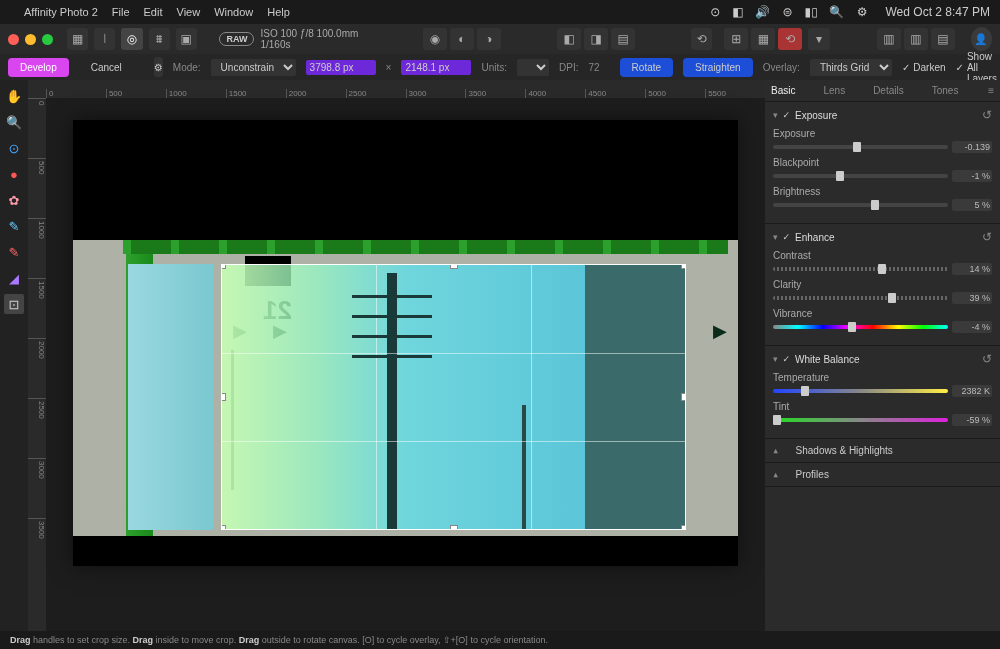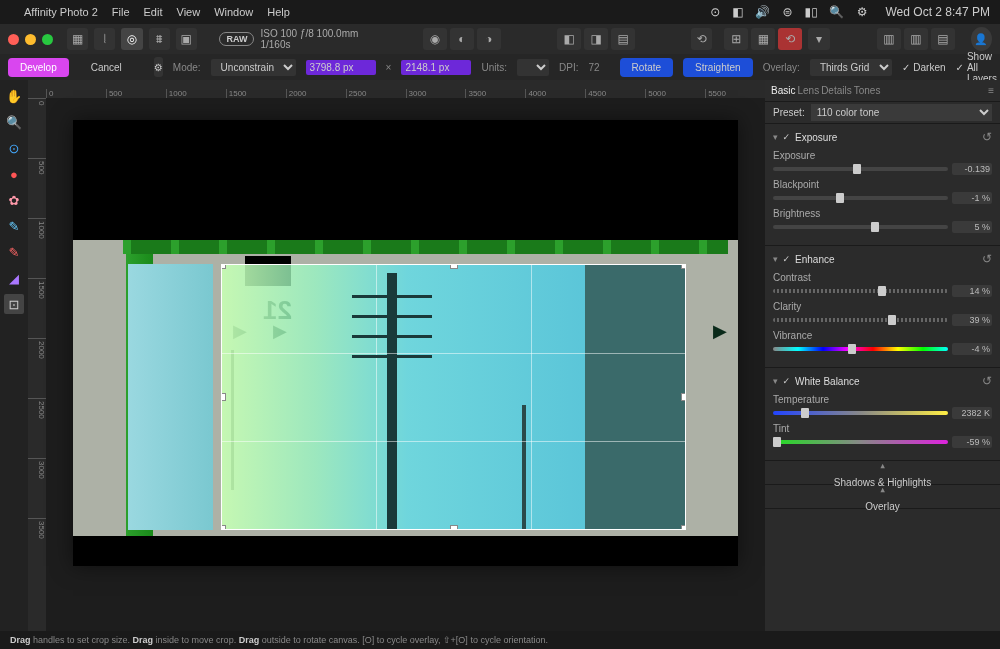--- a/index.html
+++ b/index.html
@@ -65,21 +65,21 @@
 .pole2 { position:absolute; left: 300px; top: 140px; bottom: 0; width: 4px; background: #2a4a4a;}
 .road { position:absolute; right:0; top:0; bottom:0; width: 100px; background: #3a6a6a;}
 .frame-left { position:absolute; top:144px; left:55px; width: 85px; height: 266px; background: linear-gradient(90deg, #9ad8e0, #7ac8d0);}
 .frame-num { position:absolute; top: 175px; left: 190px; font-size: 26px; font-weight: bold; color: #0a2a1a; transform: scaleX(-1); font-family: Arial;}
 .arrow-mark { position:absolute; top: 200px; font-size: 18px; color: #0a2a1a;}
 .black-vert { position:absolute; top: 230px; left: 158px; width: 3px; height: 140px; background: #0a1a0a;}
 .black-sq { position:absolute; top: 136px; left: 172px; width: 46px; height: 30px; background: #000;}
 
 
 .right-panel { width: 235px; background: #2b2b2b; display: flex; flex-direction: column; font-size: 10px; }
-.panel-tabs { display: flex; height: 22px; align-items: center; border-bottom: 1px solid #1a1a1a; padding: 0 6px; gap: 2px;}
+.panel-tabs { display: flex; height: 22px; align-items: center; border-bottom: 1px solid #1a1a1a; padding: 0 6px; gap: 28px;}
 .panel-tabs span { color: #888; }
 .panel-tabs span.active { color: #eee; }
 .panel-tabs .menu-dots { margin-left:auto; }
 .preset-row { display:flex; align-items:center; height: 22px; padding: 0 8px; gap: 6px; border-bottom: 1px solid #1a1a1a;}
 .preset-row select { flex:1; background:#3a3a3a; border:none; color:#ccc; font-size:10px; padding: 2px;}
 .section { border-bottom: 1px solid #1a1a1a; padding: 4px 8px 8px; position:relative;}
 .section-head { display:flex; align-items:center; gap: 5px; height: 18px; margin-bottom: 2px;}
 .sec-chevron { font-size: 9px; color:#888;}
 .sec-check { font-size: 9px; }
 .sec-title { color: #ddd;}
@@ -88,21 +88,21 @@
 .slider-label { color:#aaa; margin-bottom: 2px; display:block;}
 .slider-box { display:flex; align-items:center; gap: 4px;}
 .slider-track { flex:1; height: 4px; background: #444; border-radius: 2px; position:relative;}
 .slider-thumb { position:absolute; top:-3px; width: 8px; height: 10px; background:#ccc; border-radius: 1px; transform:translateX(-50%);}
 .slider-val { width: 40px; text-align:right; color:#bbb; font-size: 9px; background:#3a3a3a; padding:1px 2px; border-radius:2px;}
 .gradient-sat { background: linear-gradient(90deg,#0ff,#0ff 10%,#00f,#f0f,#f00,#ff0,#0f0,#0ff 90%,#0ff);}
 .gradient-vib { background: linear-gradient(90deg,#888 0%,#0ff,#00f,#f0f,#f00,#ff0,#0f0,#0ff);}
 .gradient-temp { background: linear-gradient(90deg,#24f,#888,#fe4);}
 .gradient-tint { background: linear-gradient(90deg,#2d2,#888,#d2d);}
 .dotted-track { background: repeating-linear-gradient(90deg, #666 0 2px, transparent 2px 4px);}
-.collapsed-sec { display:flex; align-items:center; height: 24px; padding: 0 8px; gap: 6px; border-bottom: 1px solid #1a1a1a; flex-direction: column;}
+.collapsed-sec { display:flex; align-items:center; height: 24px; padding: 0 8px; gap: 18px; border-bottom: 1px solid #1a1a1a;}
 .collapsed-sec .sec-chevron { transform: rotate(-90deg);}
 
 
 .statusbar { position:absolute; bottom:0; left:0; right:0; height: 18px; background: #1a1a1a; color: #888; font-size: 9px; display:flex; align-items:center; padding: 0 10px; text-align: right;}
 .statusbar b { color: #ccc; }
 </style>
 </head>
 <body>
 
 <div class="menubar">
@@ -272,24 +272,20 @@
   </div>
 
   <div class="right-panel">
     <div class="panel-tabs">
       <span class="active">Basic</span>
       <span>Lens</span>
       <span>Details</span>
       <span>Tones</span>
       <span class="menu-dots">≡</span>
     </div>
-    <div class="preset-row">
-      <span>Preset:</span>
-      <select><option>110 color tone</option></select>
-    </div>
 
     <div class="section">
       <div class="section-head">
           <span class="sec-chevron">▾</span>
           <span class="sec-check">✓</span>
           <span class="sec-title">Exposure</span>
           <span class="sec-reset">↺</span>
         </div>
       <div id="exposure-rows">
           <div class="slider-row">
@@ -388,20 +384,20 @@
           </div>
         </div>
     </div>
 
     <div class="collapsed-sec">
       <span class="sec-chevron">▸</span>
       <span>Shadows &amp; Highlights</span>
     </div>
     <div class="collapsed-sec">
       <span class="sec-chevron">▸</span>
-      <span>Overlay</span>
+      <span>Profiles</span>
     </div>
   </div>
 </div>
 
 <div class="statusbar">
   <span><b>Drag</b><span> handles to set crop size. </span><b>Drag</b><span> inside to move crop. </span><b>Drag</b><span> outside to rotate canvas. [O] to cycle overlay, ⇧+[O] to cycle orientation.</span></span>
 </div>
 
 </body></html>

